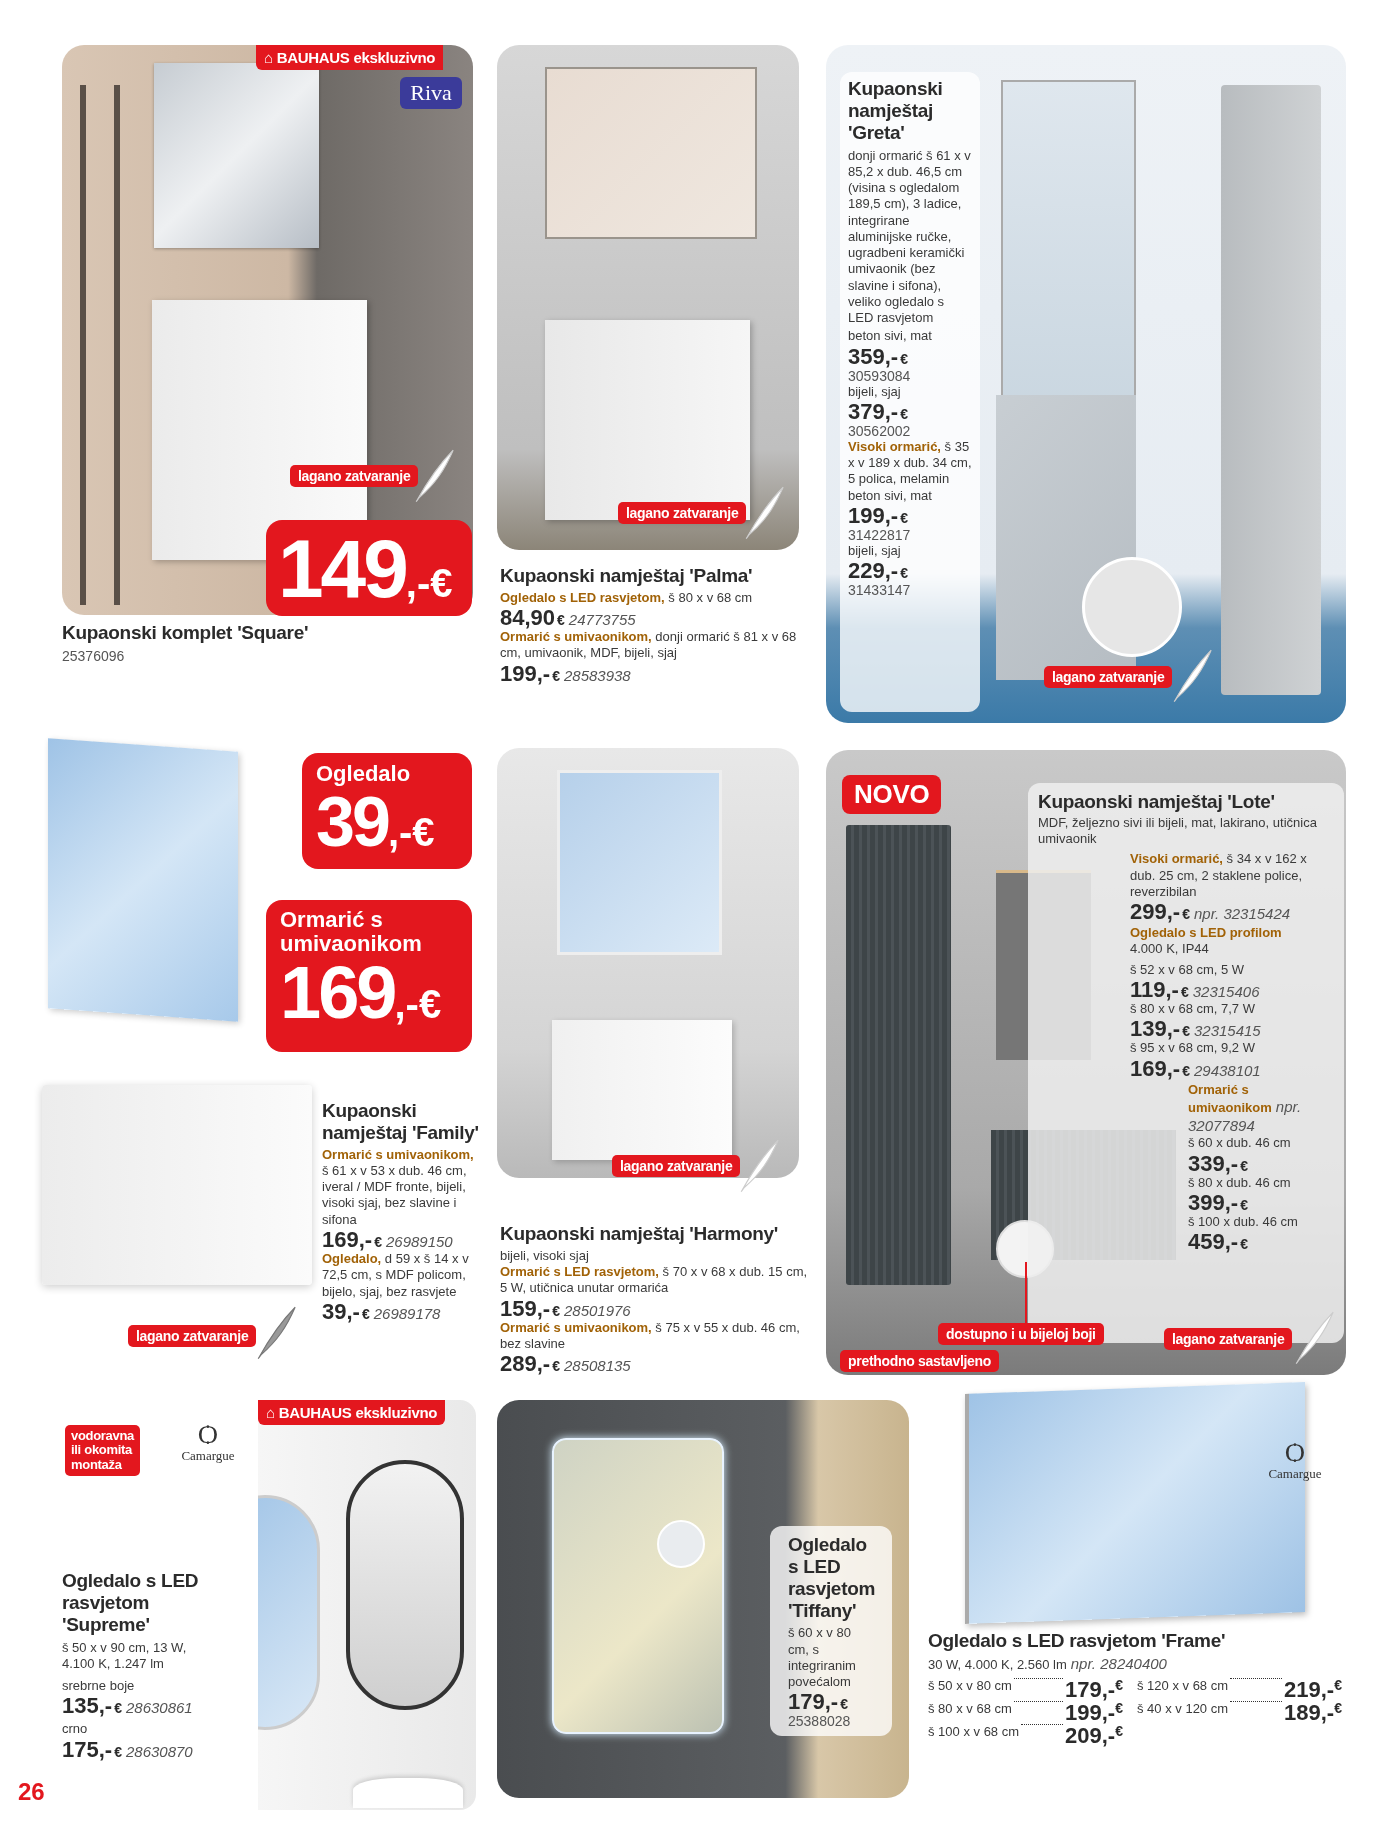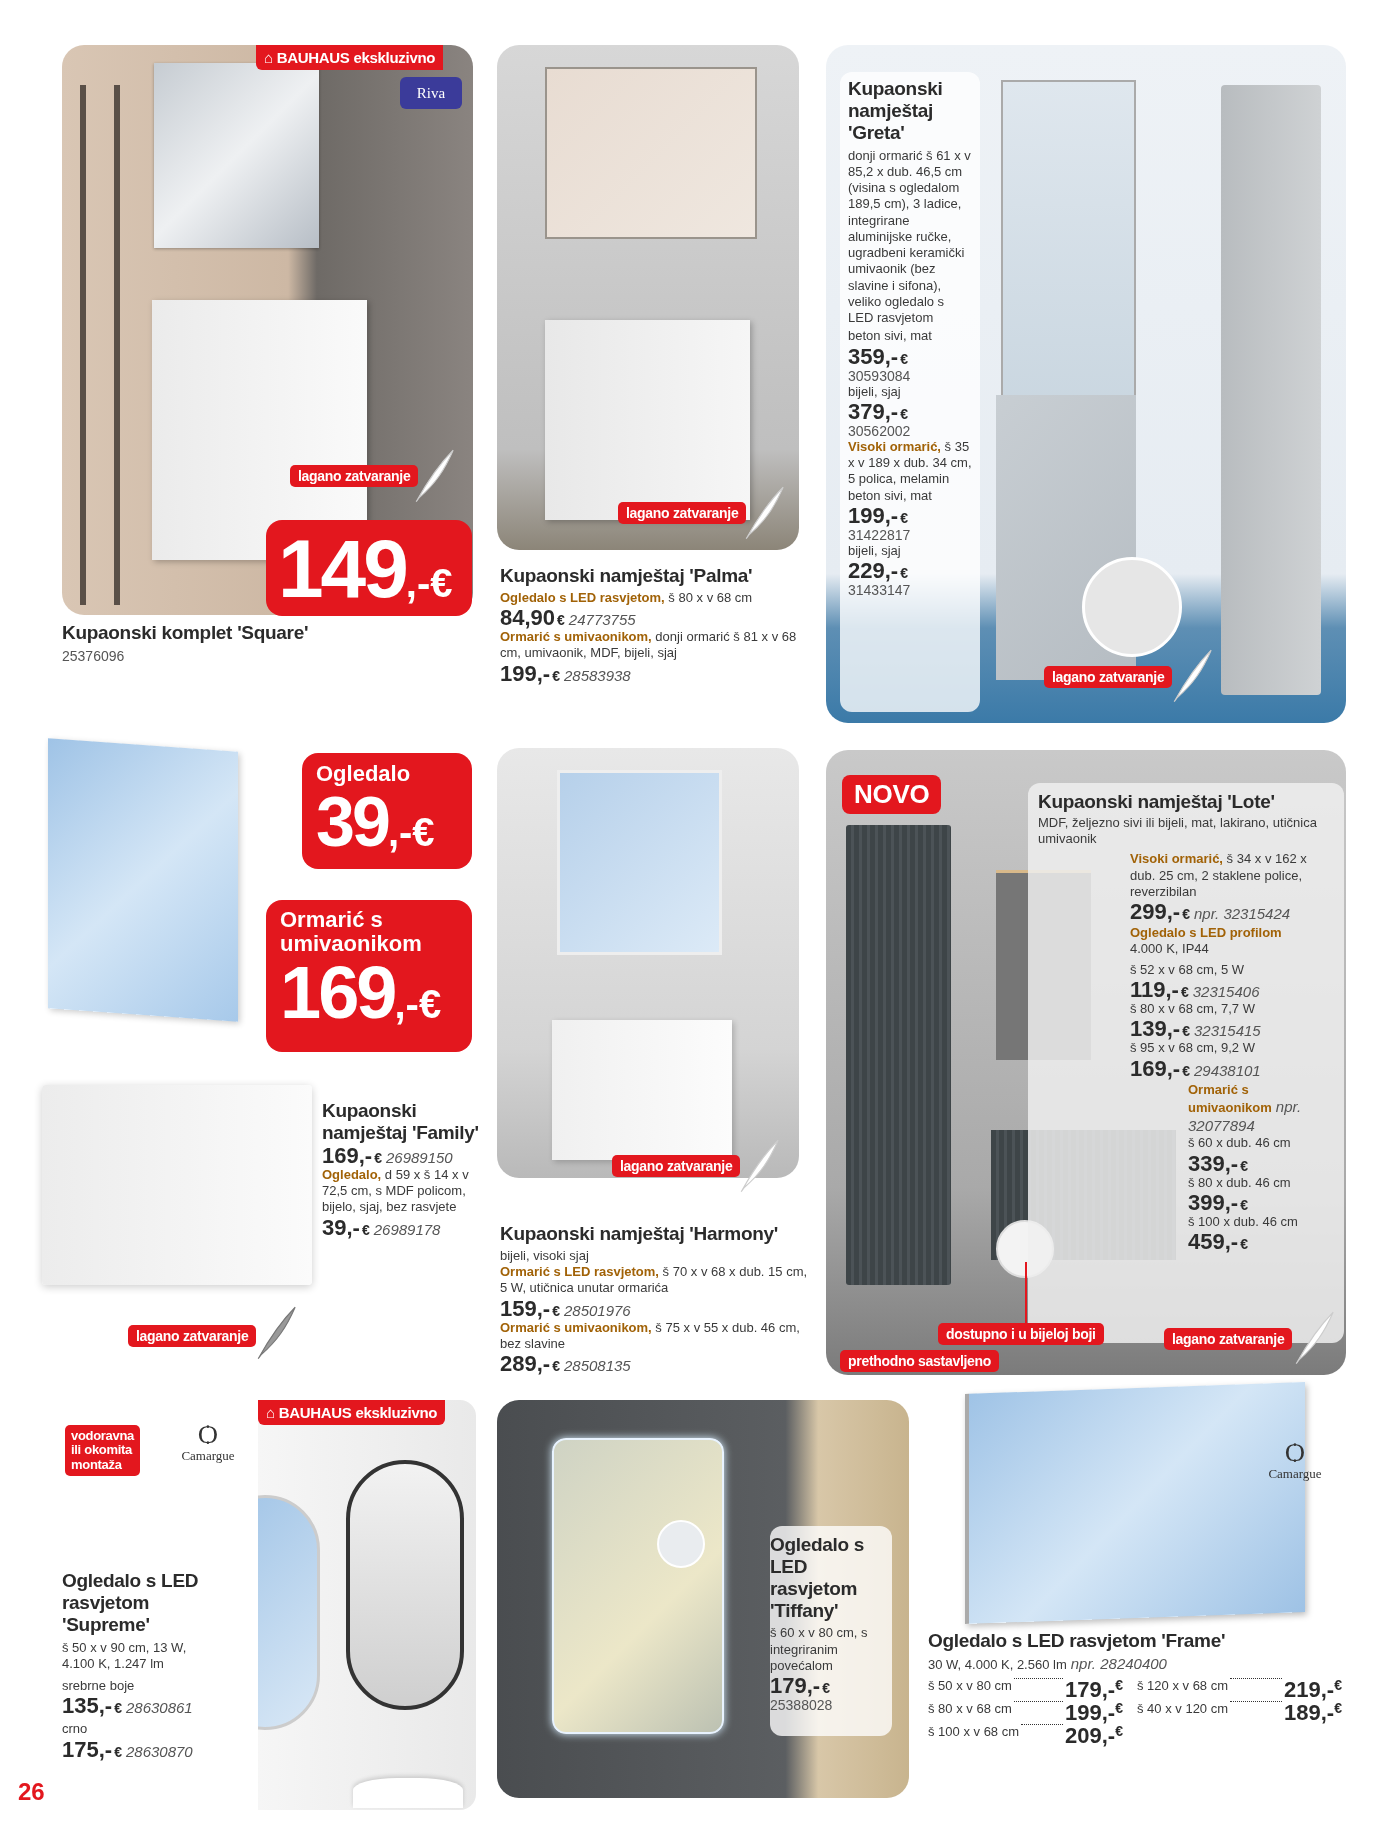--- a/index.html
+++ b/index.html
@@ -23,21 +23,21 @@
 .row{display:flex;align-items:flex-start;white-space:nowrap}
 .dots{flex:1;border-bottom:1px dotted #333;margin:0 2px 4px 2px;min-width:10px}
 </style>
 </head>
 <body>
 
 <div class="photo" style="left:62px;top:45px;width:411px;height:570px;background:linear-gradient(90deg,#d9c6b4 0%,#cdb8a4 55%,#6e6a66 62%,#8a8480 100%)">
   <div class="abs" style="left:18px;top:40px;width:40px;height:520px;border-left:6px solid #5a5048;border-right:6px solid #5a5048"></div>
   <div class="abs" style="left:92px;top:18px;width:165px;height:185px;background:linear-gradient(135deg,#c6ccd2,#eef0f2 50%,#b7bec6);box-shadow:0 1px 3px rgba(0,0,0,.3)"></div>
   <div class="abs" style="left:90px;top:255px;width:215px;height:260px;background:linear-gradient(90deg,#ebebeb,#fafafa);box-shadow:2px 2px 6px rgba(0,0,0,.25)"></div>
-  <div class="abs" style="left:338px;top:32px;width:62px;height:32px;background:#3b3b9a;border-radius:6px;color:#fff;font-family:'Liberation Serif',serif;font-size:15px;text-align:center;line-height:32px">Riva</div>
+  <div class="abs" style="left:338px;top:32px;width:62px;height:32px;background:#3b3b9a;border-radius:6px;color:#fff;font-family:'Liberation Serif',serif;font-size:22px;text-align:center;line-height:32px">Riva</div>
 </div>
 <div class="tag" style="left:256px;top:45px;font-size:15px;padding:4px 8px;border-radius:0 0 0 6px">
   <span>⌂ </span><span>BAUHAUS ekskluzivno</span>
 </div>
 <div class="tag" style="left:290px;top:465px">lagano zatvaranje</div>
 <svg class="feather" style="left:410px;top:448px" viewBox="0 0 40 50">
     <path d="M5 48 C15 30 25 15 38 2 C30 20 22 32 8 44 Z" fill="#fff" stroke="#ccc"></path>
   </svg>
 <div class="bigprice" style="left:266px;top:520px;width:206px;height:96px;padding:8px 12px">
   <span class="num">149</span><span class="tail">,-€</span>
@@ -103,20 +103,21 @@
   <div style="font-size:22px;line-height:1.1;width:160px">Ormarić s umivaonikom</div>
   <span class="num" style="font-size:74px">169</span><span class="tail">,-€</span>
 </div>
 <div class="tag" style="left:128px;top:1325px">lagano zatvaranje</div>
 <svg class="feather" style="left:252px;top:1305px" viewBox="0 0 40 50">
     <path d="M5 48 C15 30 25 15 38 2 C30 20 22 32 8 44 Z" fill="#999" stroke="#777"></path>
   </svg>
 
 <div class="textcol" style="left:322px;top:1100px;width:160px">
   <div class="h">Kupaonski namještaj 'Family'</div>
+  <div class="t" style="margin-top:3px"><b>Ormarić s umivaonikom,</b><span> š 61 x v 53 x dub. 46 cm, iveral / MDF fronte, bijeli, visoki sjaj, bez slavine i sifona</span></div>
   <div class="p"><span>169,-</span><span class="e">€</span><span class="code">26989150</span></div>
   <div class="t"><b>Ogledalo,</b><span> d 59 x š 14 x v 72,5 cm, s MDF policom, bijelo, sjaj, bez rasvjete</span></div>
   <div class="p"><span>39,-</span><span class="e">€</span><span class="code">26989178</span></div>
 </div>
 
 <div class="photo" style="left:497px;top:748px;width:302px;height:430px;background:linear-gradient(180deg,#e8e8e8,#d4d4d4 70%,#b9b9b9)">
   <div class="abs" style="left:60px;top:22px;width:165px;height:185px;background:linear-gradient(135deg,#b6d0ea,#dceaf7);border:3px solid #eee"></div>
   <div class="abs" style="left:55px;top:272px;width:180px;height:140px;background:linear-gradient(90deg,#f0f0f0,#fcfcfc);box-shadow:2px 2px 6px rgba(0,0,0,.2)"></div>
 </div>
 <div class="tag" style="left:612px;top:1155px">lagano zatvaranje</div>
@@ -197,21 +198,21 @@
   <div class="p" style="white-space:nowrap"><span>135,-</span><span class="e">€</span><span class="code">28630861</span></div>
   <div class="t" style="margin-top:4px">crno</div>
   <div class="p" style="white-space:nowrap"><span>175,-</span><span class="e">€</span><span class="code">28630870</span></div>
 </div>
 <div class="abs" style="left:18px;top:1778px;font-size:24px;font-weight:bold;color:#e3171e">26</div>
 
 <div class="photo" style="left:497px;top:1400px;width:412px;height:398px;background:linear-gradient(90deg,#4a4d50,#5b5e61 70%,#d8c7a8 78%,#c8b48e)">
   <div class="abs" style="left:55px;top:38px;width:172px;height:296px;border-radius:14px;background:linear-gradient(135deg,#cfd3c4,#ece7c8 60%,#bcc1b2);border:2px solid #e8f3ff;box-shadow:0 0 8px #d8efff"></div>
   <div class="abs" style="left:160px;top:120px;width:48px;height:48px;border-radius:50%;background:#e9ecef;border:2px solid #fff"></div>
 </div>
-<div class="abs panel" style="left:770px;top:1526px;width:122px;height:210px;padding:8px 0">
+<div class="abs panel" style="left:770px;top:1526px;width:122px;height:210px;padding:8px 18px">
   <div class="h">Ogledalo s LED rasvjetom 'Tiffany'</div>
   <div class="t" style="margin-top:4px">š 60 x v 80 cm, s integriranim povećalom</div>
   <div class="p"><span>179,-</span><span class="e">€</span></div>
   <div class="sku">25388028</div>
 </div>
 
 <div class="abs" style="left:965px;top:1388px;width:340px;height:230px;background:linear-gradient(135deg,#9fc3e6,#d4e6f6 50%,#9ec2e5);border-left:4px solid #aaa;transform:skewY(-2deg);box-shadow:2px 3px 6px rgba(0,0,0,.25)"></div>
 <div class="abs" style="left:1250px;top:1440px;width:90px;text-align:center">
   <div style="font-size:26px;line-height:1;color:#333;font-family:'Liberation Serif',serif">Ѻ</div>
   <div style="font-family:'Liberation Serif',serif;font-size:13px;color:#333">Camargue</div>

